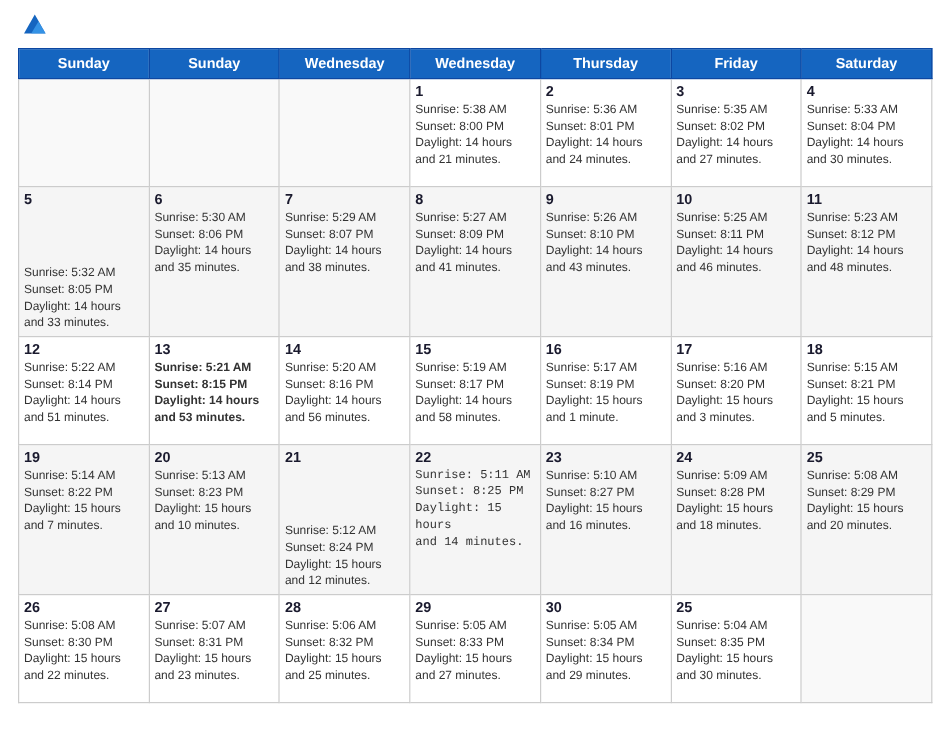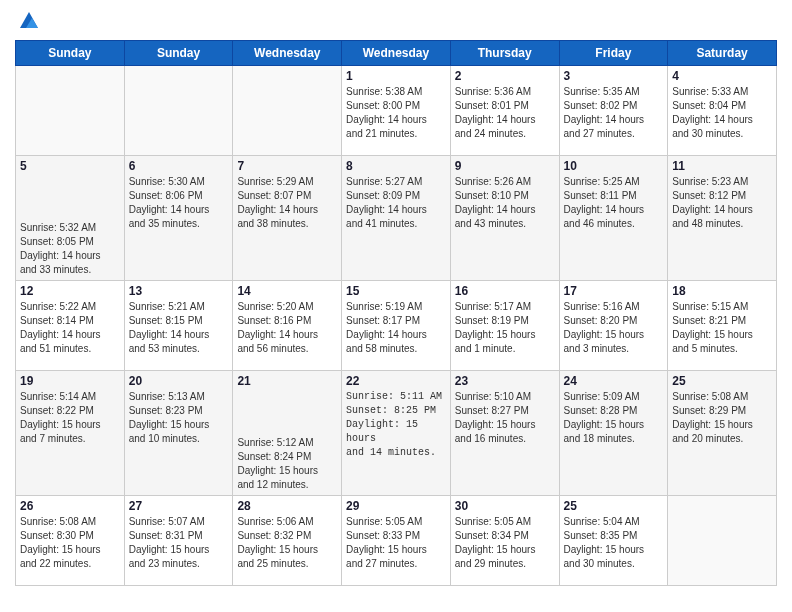--- a/index.html
+++ b/index.html
@@ -199,21 +199,21 @@
       <tr>
         <td>
           <span class="day-number">12</span>
           <div class="day-info" style="white-space: pre-line;">Sunrise: 5:22 AM
 Sunset: 8:14 PM
 Daylight: 14 hours
 and 51 minutes.</div>
         </td>
         <td>
           <span class="day-number">13</span>
-          <div class="day-info" style="white-space: pre-line;">Sunrise: 5:21 AM
+          <div class="day-info" style="white-space: pre-line; font-weight: bold;">Sunrise: 5:21 AM
 Sunset: 8:15 PM
 Daylight: 14 hours
 and 53 minutes.</div>
         </td>
         <td>
           <span class="day-number">14</span>
           <div class="day-info" style="white-space: pre-line;">Sunrise: 5:20 AM
 Sunset: 8:16 PM
 Daylight: 14 hours
 and 56 minutes.</div>

